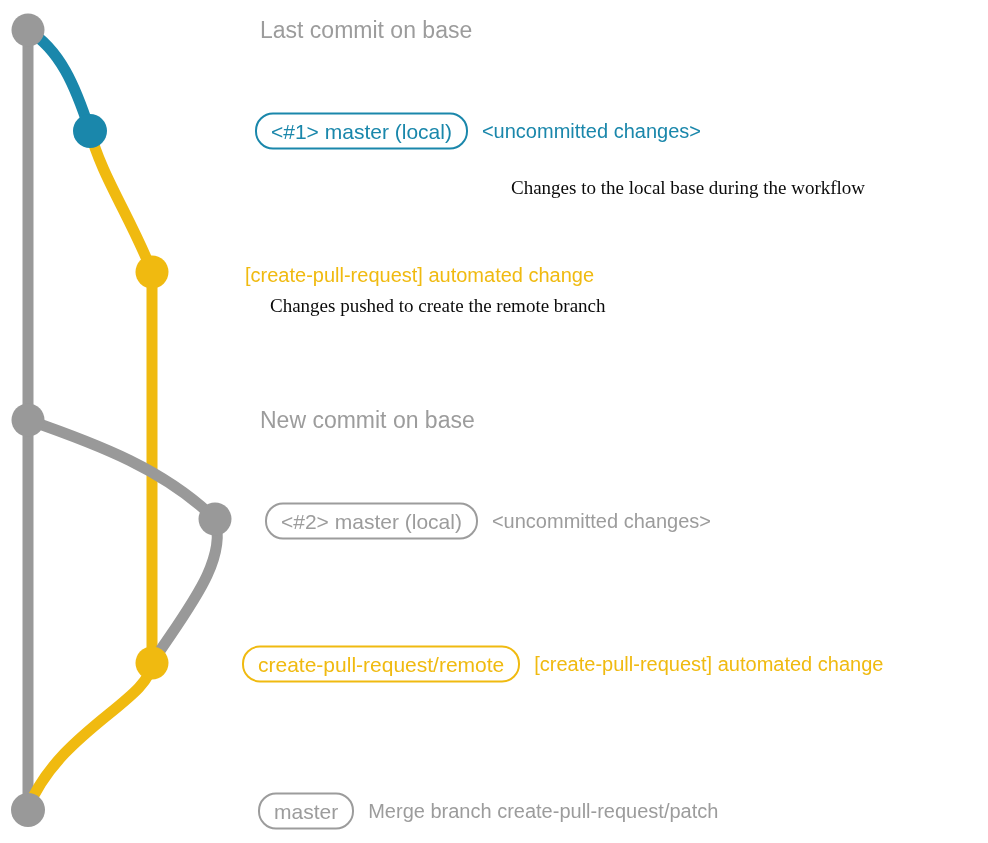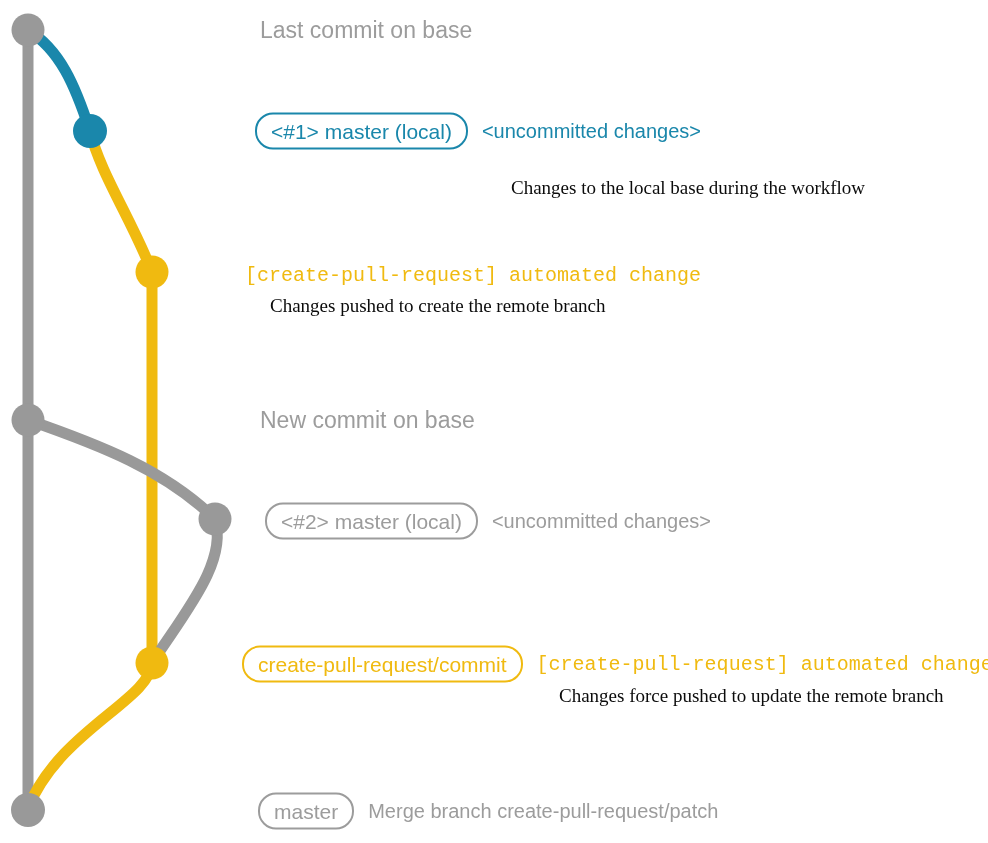--- a/index.html
+++ b/index.html
@@ -19,21 +19,21 @@
   .dot-gray{fill:var(--gray);}
   .dot-blue{fill:var(--blue);}
   .dot-yellow{fill:var(--yellow);}
 
   .abs{position:absolute; transform:translateY(-50%); white-space:nowrap;}
   .row{display:flex; align-items:center; gap:14px;}
   .heading{font-size:23px; color:var(--gray-text);}
   .note{font-size:20px;}
   .note.blue{color:var(--blue);}
   .note.gray{color:var(--gray-text);}
-  .note.yellow{color:var(--yellow);font-family:Liberation Mono, monospace;}
+  .note.yellow{color:var(--yellow);}
   .badge{
     display:inline-flex; align-items:center; justify-content:center;
     height:33px; padding:0 14px; border:2px solid; border-radius:18px;
     font-size:21px; background:var(--background);
   }
   .badge.blue{color:var(--blue); border-color:var(--blue);}
   .badge.gray{color:var(--gray-text); border-color:var(--gray-text);}
   .badge.yellow{color:var(--yellow); border-color:var(--yellow);}
   .detail{
     font-family:"Liberation Serif", serif; font-size:19px; color:var(--ink);
@@ -78,23 +78,22 @@
   <div class="abs heading" style="left:260px; top:420px;">New commit on base</div>
 
   <div class="abs detail" style="left:270px; top:306px;">Changes pushed to create the remote branch</div>
 
   <div class="abs row" style="left:265px; top:521px;">
     <span class="badge gray">&lt;#2&gt; master (local)</span>
     <span class="note gray">&lt;uncommitted changes&gt;</span>
   </div>
 
   <div class="abs row" style="left:242px; top:664px;">
-    <span class="badge yellow">create-pull-request/commit</span>
+    <span class="badge yellow">create-pull-request/remote</span>
     <span class="note yellow">[create-pull-request] automated change</span>
   </div>
-  <div class="abs detail" style="left:559px; top:696px;">Changes force pushed to update the remote branch</div>
 
   <div class="abs row" style="left:258px; top:811px;text-align:right;">
     <span class="badge gray">master</span>
     <span class="note gray">Merge branch create-pull-request/patch</span>
   </div>
 
 </div>
 
 </body></html>

